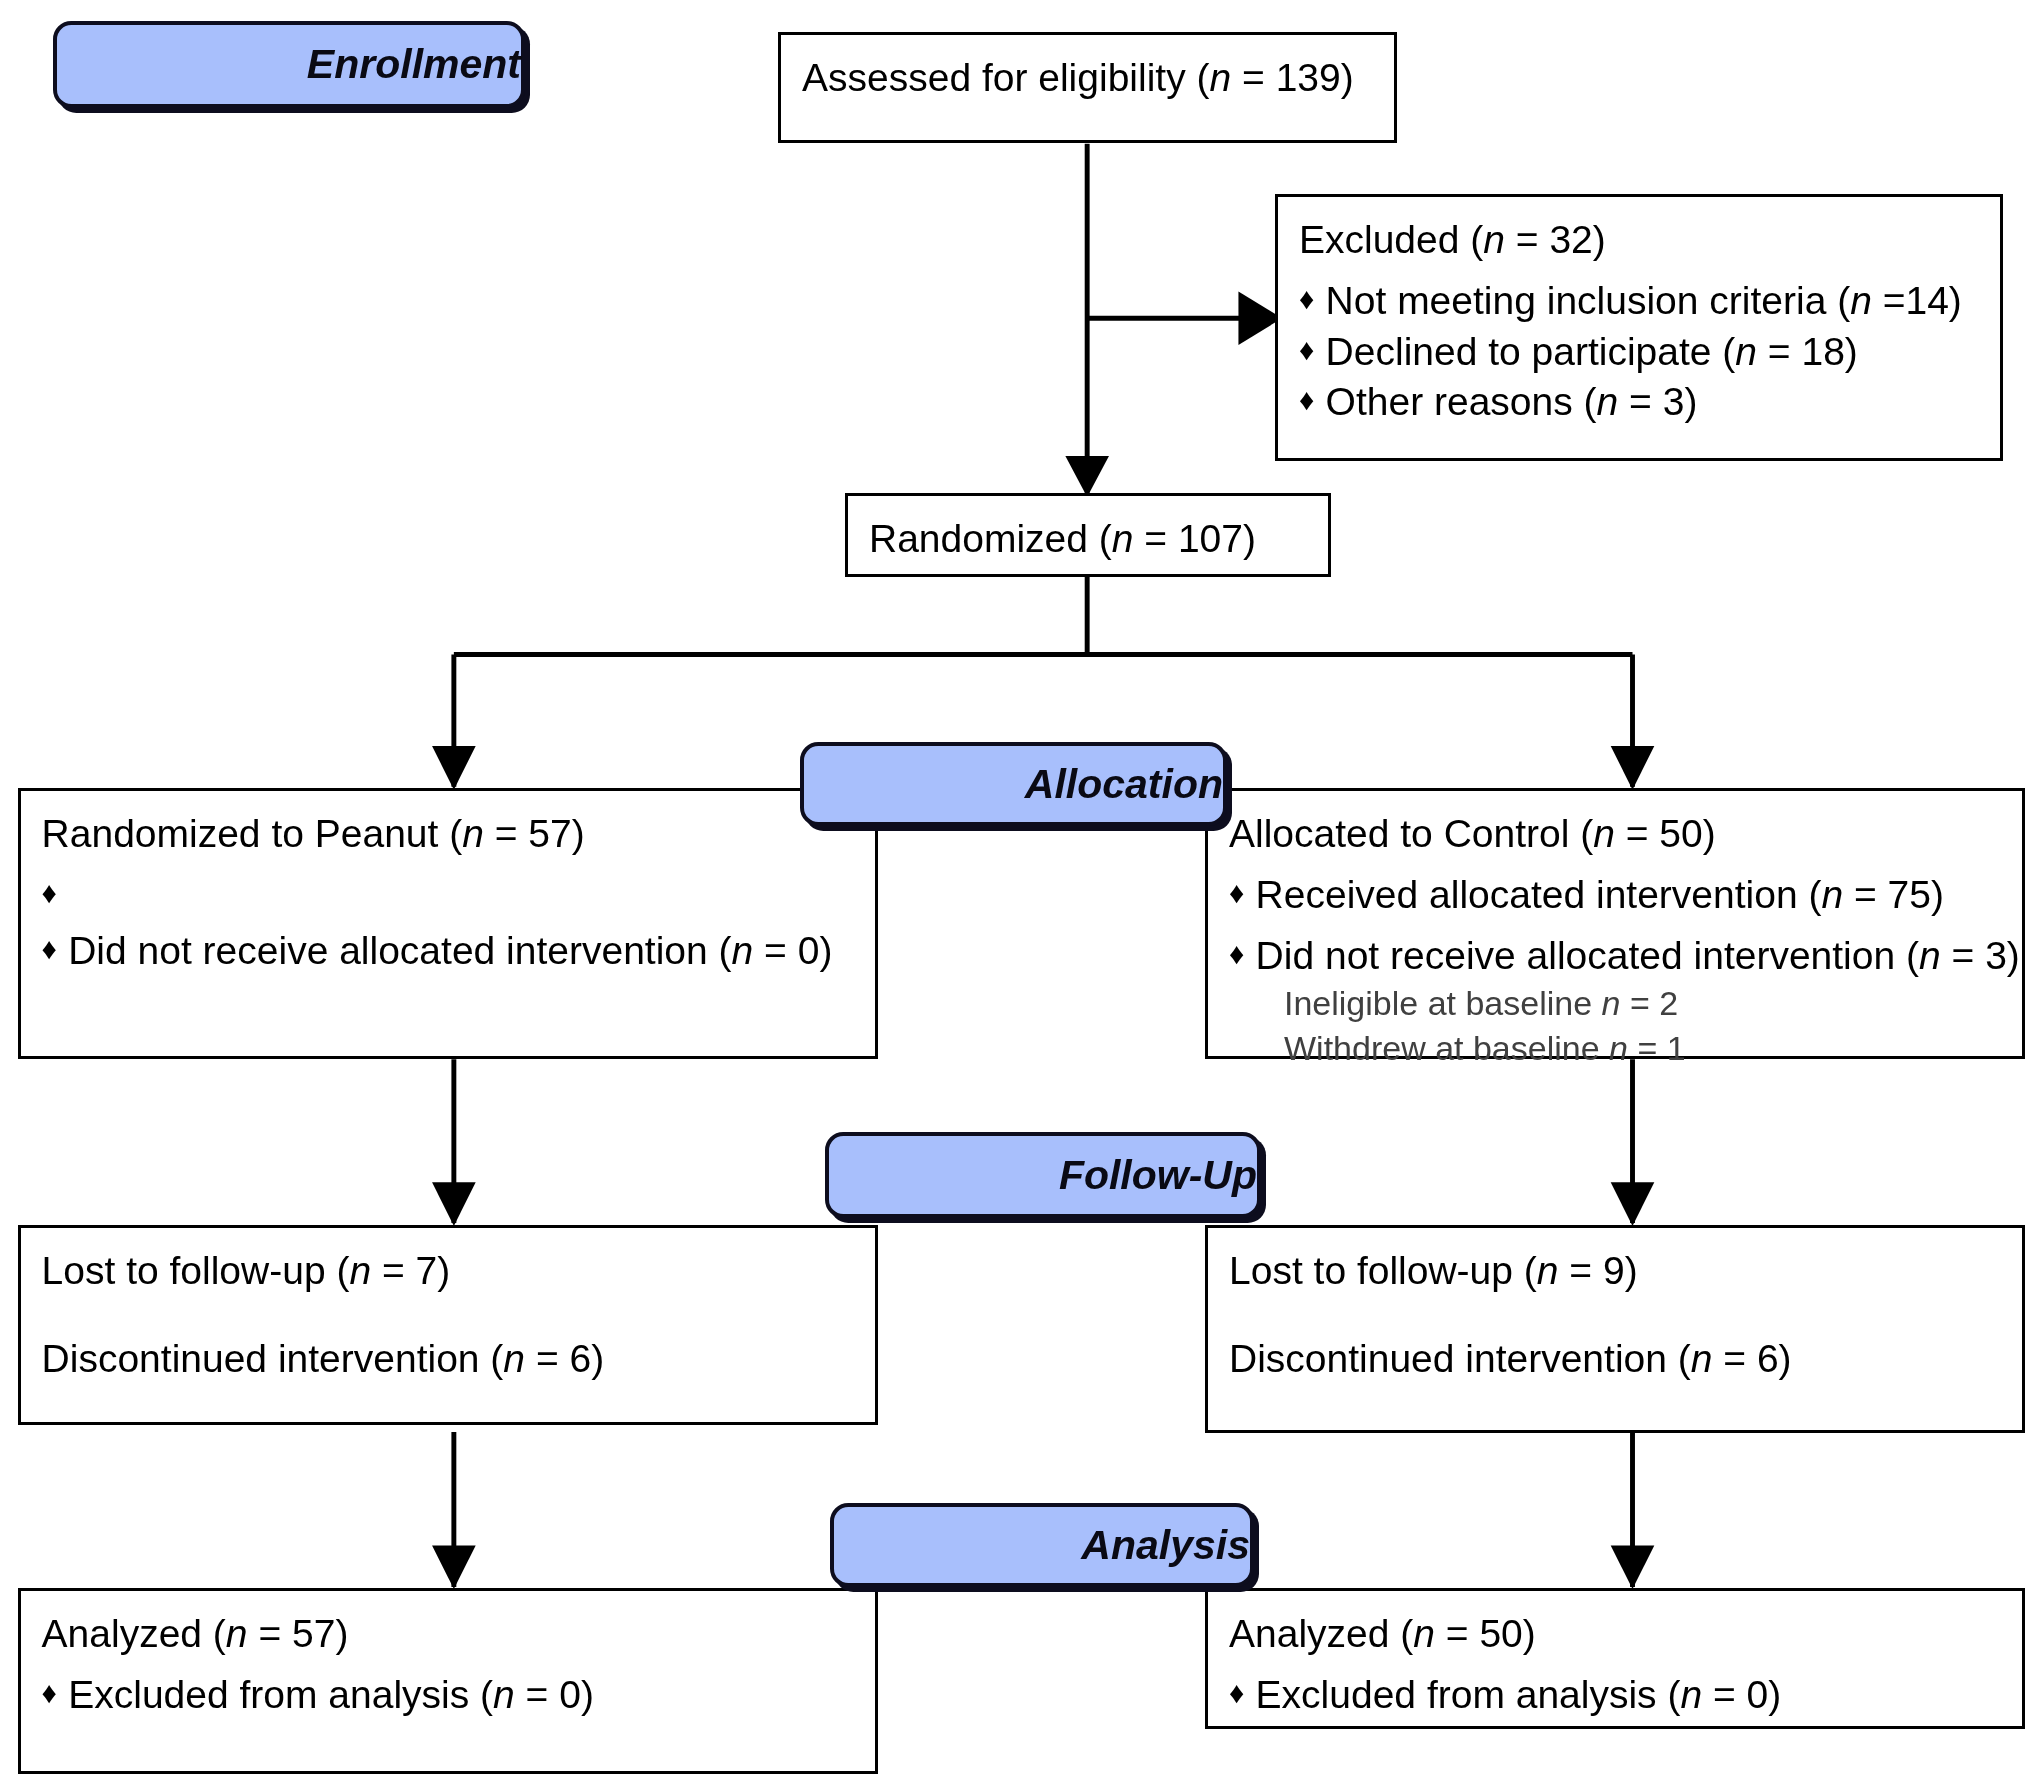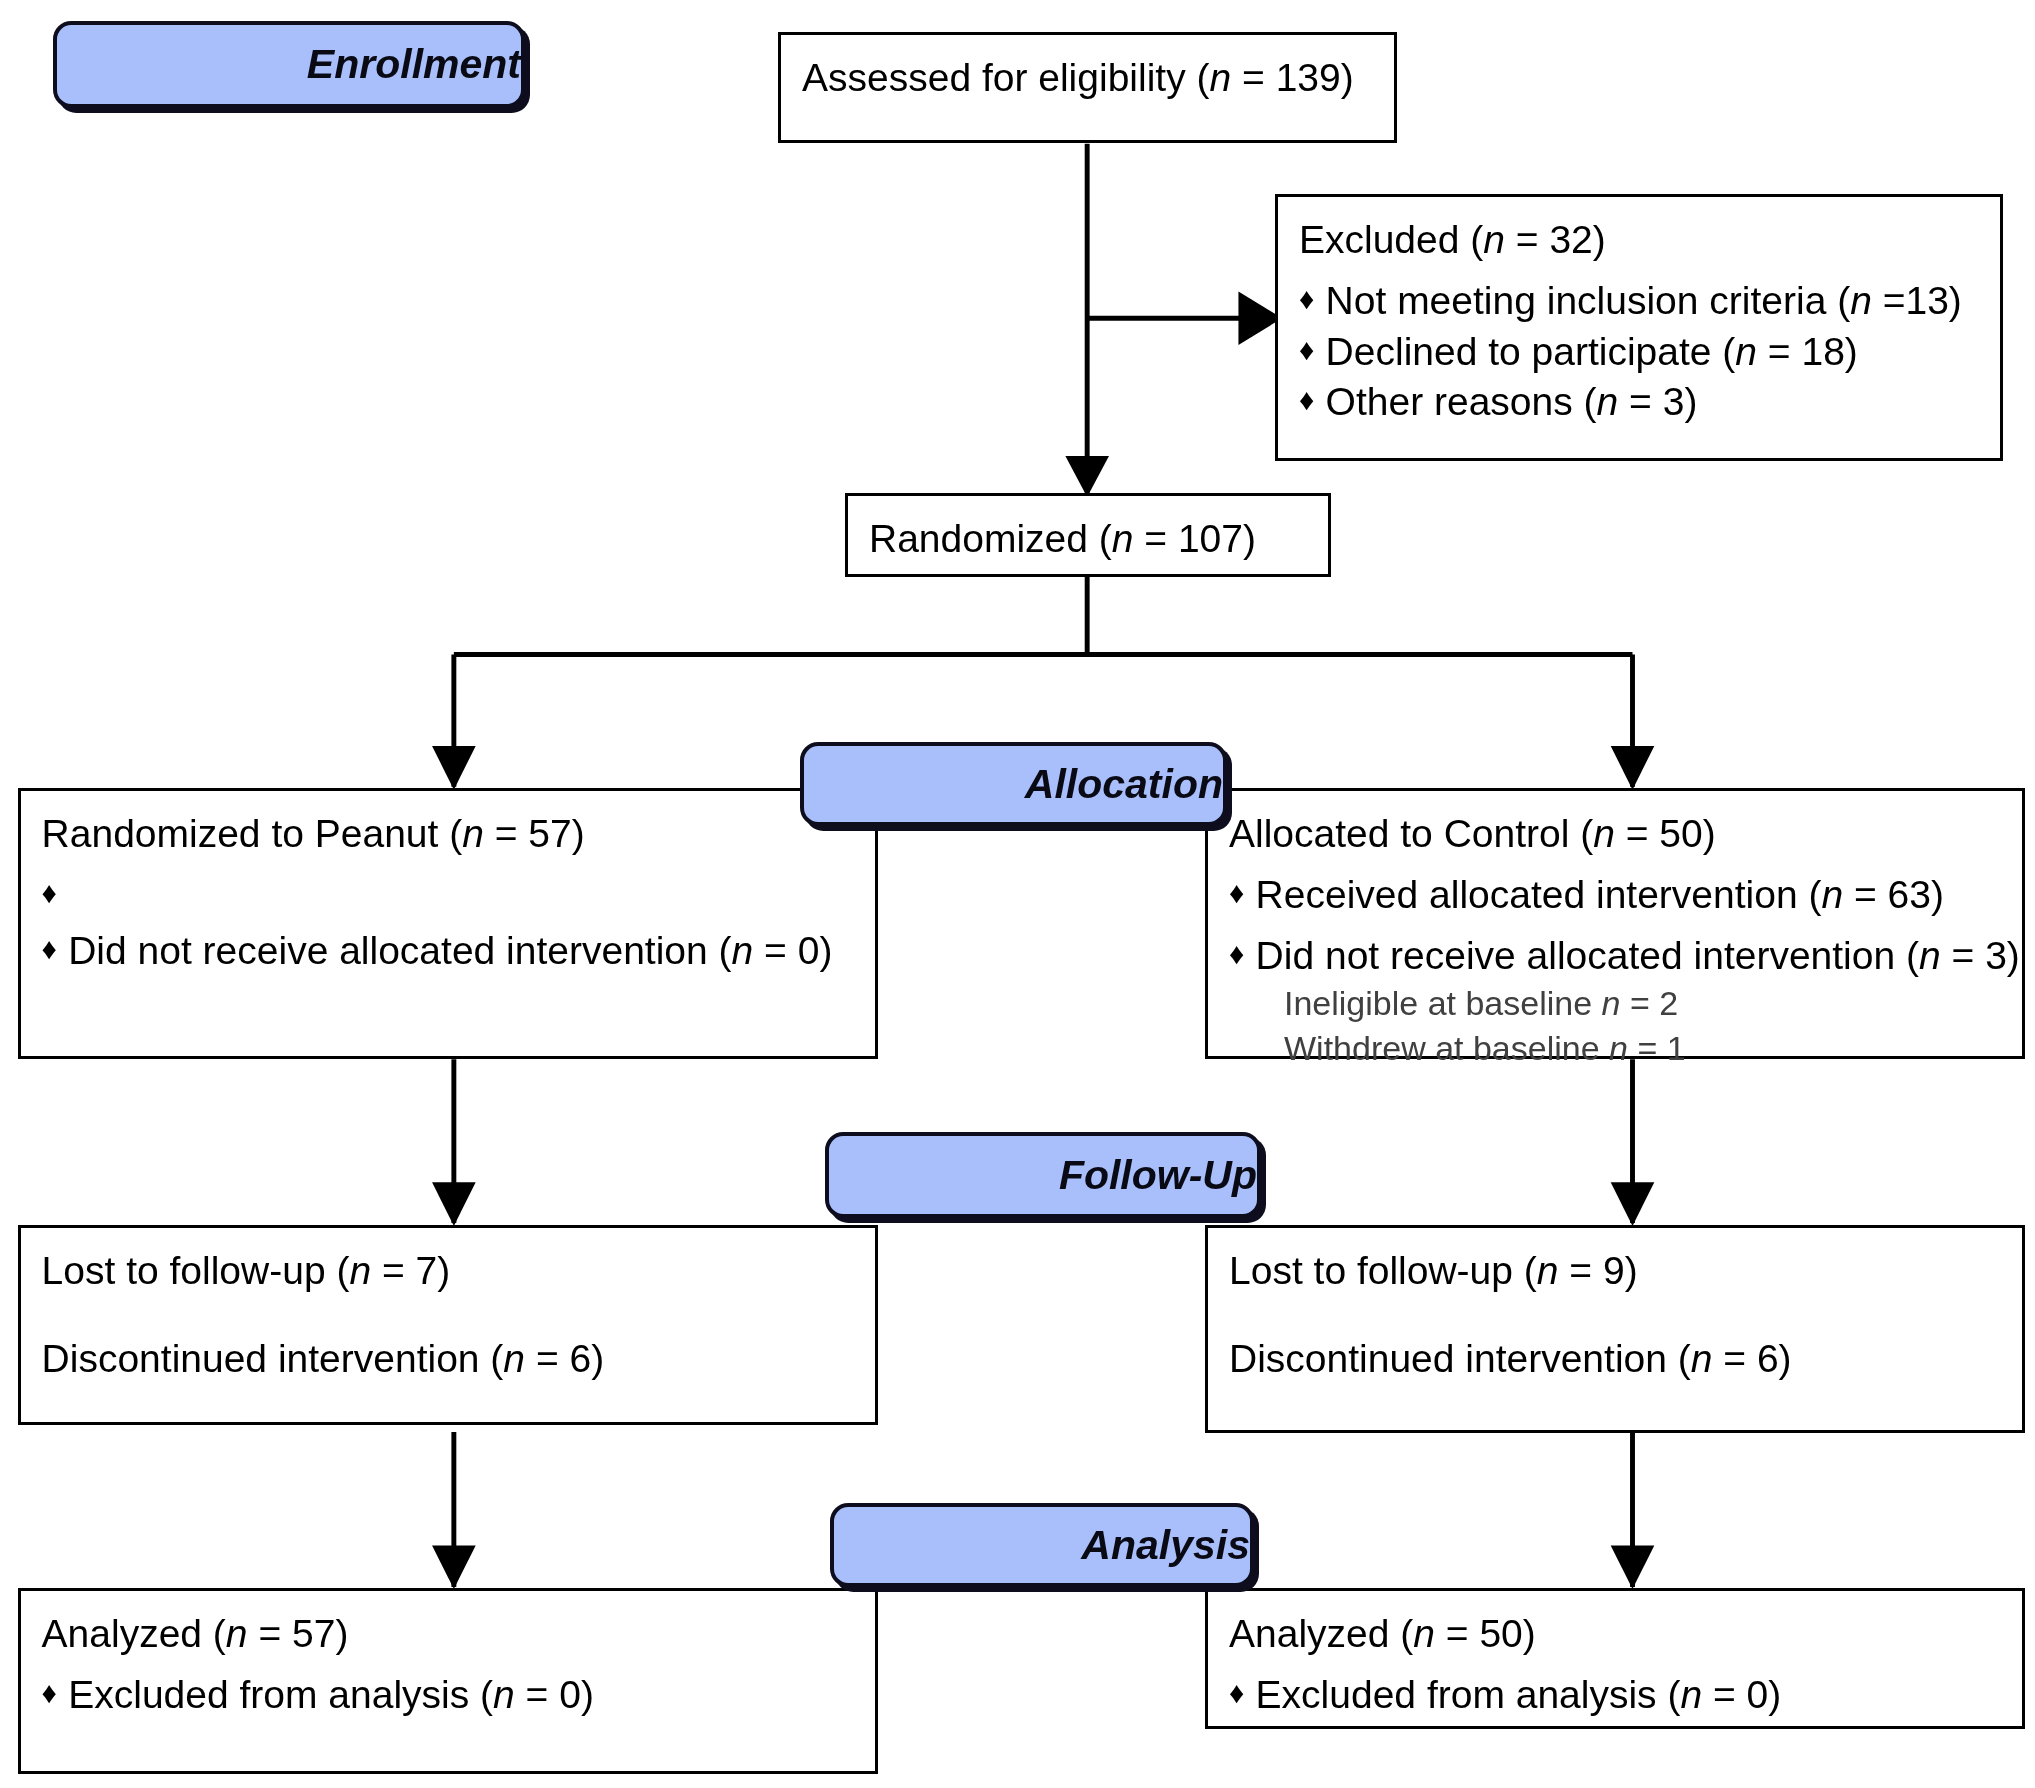--- a/index.html
+++ b/index.html
@@ -150,21 +150,21 @@
     </div>
   </div>
 
   <div class="nodebox" style="left:1275px; top:194px; width:728px; height:267px;">
     <div class="line">
       <span>Excluded (</span><em class="nvar">n</em><span> = 32)</span>
     </div>
     <div class="gap-sm"></div>
     <div class="bullet-line">
       <span class="bullet">♦</span>
-      <span><span>Not meeting inclusion criteria (</span><em class="nvar">n</em><span> =13)</span></span>
+      <span><span>Not meeting inclusion criteria (</span><em class="nvar">n</em><span> =14)</span></span>
     </div>
     <div class="bullet-line">
       <span class="bullet">♦</span>
       <span><span>Declined to participate (</span><em class="nvar">n</em><span> = 18)</span></span>
     </div>
     <div class="bullet-line">
       <span class="bullet">♦</span>
       <span><span>Other reasons (</span><em class="nvar">n</em><span> = 3)</span></span>
     </div>
   </div>
@@ -190,21 +190,21 @@
     </div>
   </div>
 
   <div class="nodebox" style="left:1205px; top:788px; width:820px; height:271px;">
     <div class="line">
       <span>Allocated to Control (</span><em class="nvar">n</em><span> = 50)</span>
     </div>
     <div class="gap-sm"></div>
     <div class="bullet-line">
       <span class="bullet">♦</span>
-      <span><span>Received allocated intervention (</span><em class="nvar">n</em><span> = 63)</span></span>
+      <span><span>Received allocated intervention (</span><em class="nvar">n</em><span> = 75)</span></span>
     </div>
     <div class="gap-sm"></div>
     <div class="bullet-line">
       <span class="bullet">♦</span>
       <span><span>Did not receive allocated intervention (</span><em class="nvar">n</em><span> = 3)</span></span>
     </div>
     <div class="sub-line">
       <span>Ineligible at baseline </span><em class="nvar">n</em><span> = 2</span>
     </div>
     <div class="sub-line">

